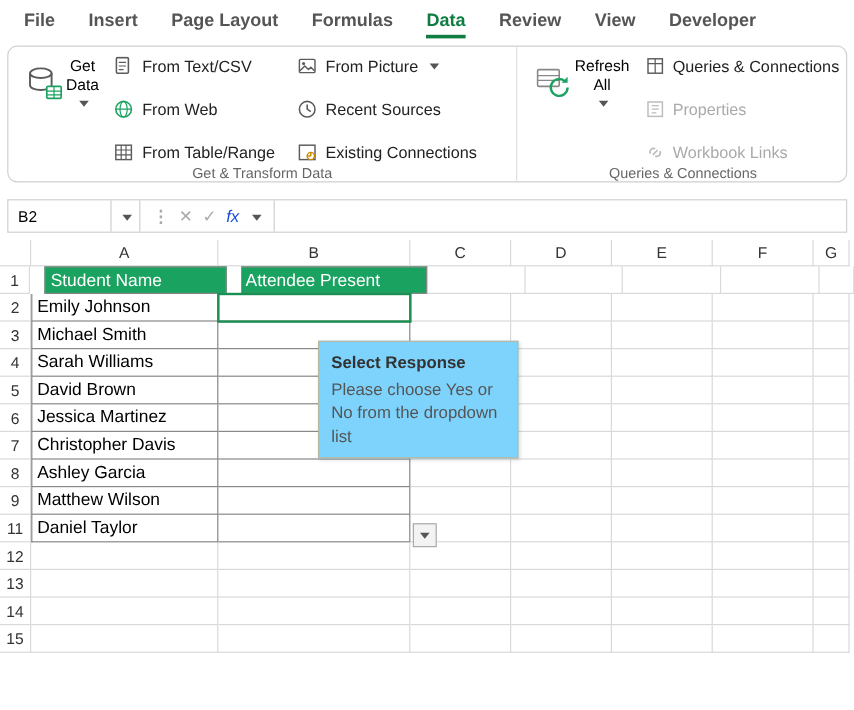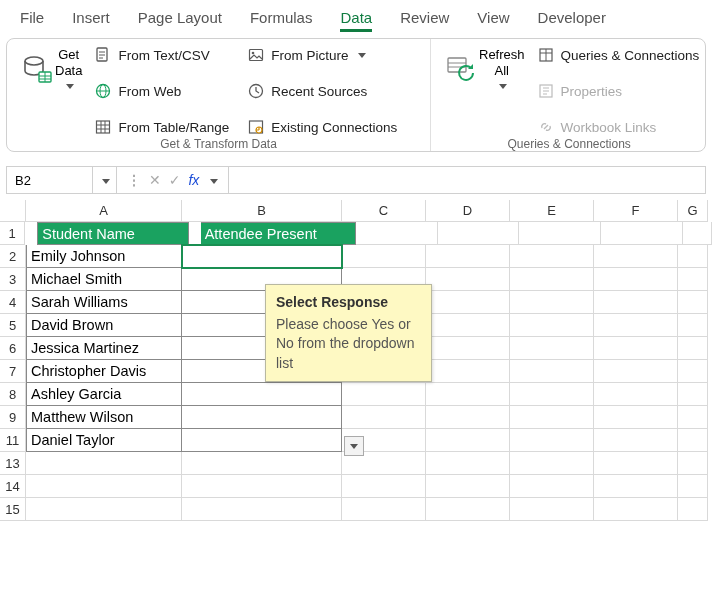--- a/index.html
+++ b/index.html
@@ -21,20 +21,21 @@
     padding: 2px 6px 0 6px;
     height: 32px;
   }
   .tab {
     padding: 4px 14px;
     font-size: 15px;
     color: #555;
     cursor: pointer;
     user-select: none;
     position: relative;
+    font-weight: bold;
   }
   .tab.active {
     color: #107c41;
   }
   .tab.active::after {
     content: "";
     position: absolute;
     left: 14px;
     right: 14px;
     bottom: -2px;
@@ -237,21 +238,21 @@
     content: "";
     border-left: 4px solid transparent;
     border-right: 4px solid transparent;
     border-top: 5px solid #555;
   }
   .tooltip {
     position: absolute;
     top: 284px;
     left: 265px;
     width: 167px;
-    background: #fef9c3;
+    background: #7dd3fc;
     border: 1px solid #b8b8a0;
     padding: 8px 10px;
     font-size: 14px;
     line-height: 1.4;
     color: #555;
     box-shadow: 1px 1px 3px rgba(0,0,0,0.15);
   }
   .tooltip .title { font-weight: bold; color: #333; margin-bottom: 2px; }
   svg { display: block; }
 </style>
@@ -538,20 +539,30 @@
         <div class="cell cC"></div>
         <div class="cell cD"></div>
         <div class="cell cE"></div>
         <div class="cell cF"></div>
         <div class="cell cG"></div>
       </div>
     </div>
 
   <div id="empty-rows">
       <div class="row">
+        <div class="row-h">12</div>
+        <div class="cell cA"></div>
+        <div class="cell cB"></div>
+        <div class="cell cC"></div>
+        <div class="cell cD"></div>
+        <div class="cell cE"></div>
+        <div class="cell cF"></div>
+        <div class="cell cG"></div>
+      </div>
+      <div class="row">
         <div class="row-h">13</div>
         <div class="cell cA"></div>
         <div class="cell cB"></div>
         <div class="cell cC"></div>
         <div class="cell cD"></div>
         <div class="cell cE"></div>
         <div class="cell cF"></div>
         <div class="cell cG"></div>
       </div>
       <div class="row">

